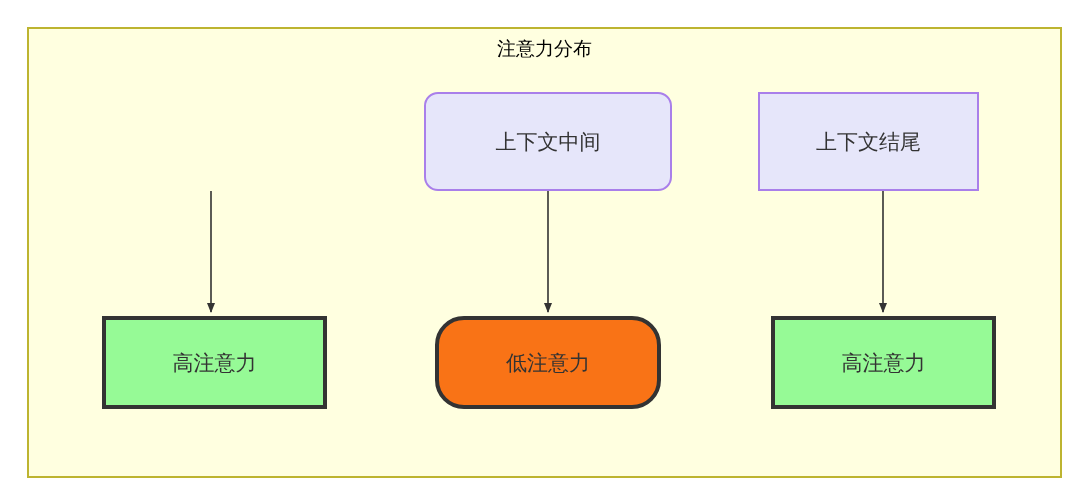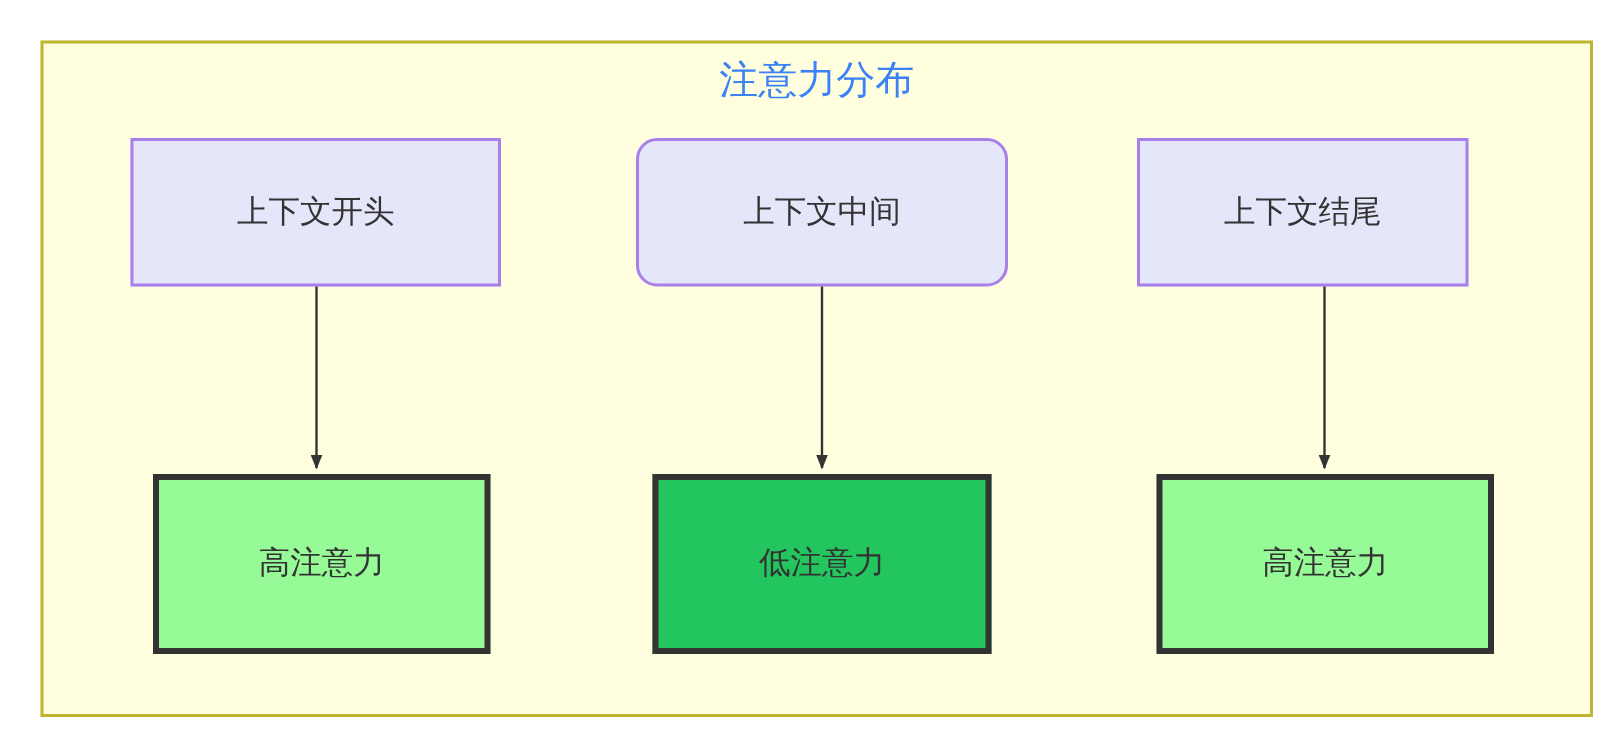--- a/index.html
+++ b/index.html
@@ -24,22 +24,22 @@
     background: #ffffe0;
     border: 2px solid #bdb430;
     box-sizing: border-box;
   }
   .frame-title {
     position: absolute;
     left: 0;
     right: 0;
     top: 9px;
     text-align: center;
-    font-size: 26px;
-    color: #3b82f6;
+    font-size: 19px;
+    color: #000000;
     line-height: 1.2;
     white-space: nowrap;
   }
   .node {
     position: absolute;
     box-sizing: border-box;
     display: flex;
     align-items: center;
     justify-content: center;
     font-size: 21px;
@@ -47,24 +47,24 @@
     line-height: 1.2;
     white-space: nowrap;
   }
   .node-top {
     background: #e6e6fa;
     border: 2px solid #a97fea;
     height: 99px;
   }
   .node-bottom {
     border: 4px solid #333333;
-    height: 120px;
+    height: 93px;
   }
   .fill-green { background: #96fa96; }
-  .fill-red { background: #22c55e; }
+  .fill-red { background: #f97316; border-radius: 29px; }
 
   
   .col1-top    { left: 87px;  top: 92px;  width: 247px; }
   .col2-top    { left: 424px; top: 92px;  width: 248px; border-radius: 14px; }
   .col3-top    { left: 758px; top: 92px;  width: 221px; }
   .col1-bottom { left: 102px; top: 316px; width: 225px; }
   .col2-bottom { left: 435px; top: 316px; width: 226px; }
   .col3-bottom { left: 771px; top: 316px; width: 225px; }
 
   .arrow-svg {
@@ -79,23 +79,20 @@
 </style>
 </head>
 <body>
 
 <div id="canvas">
 
   <div class="frame">
     <div class="frame-title">注意力分布</div>
   </div>
 
-  <div class="node node-top col1-top">
-    <span>上下文开头</span>
-  </div>
 
   <div class="node node-top col2-top">
     <span>上下文中间</span>
   </div>
 
   <div class="node node-top col3-top">
     <span>上下文结尾</span>
   </div>
 
   <svg class="arrow-svg" viewBox="0 0 1080 496" xmlns="http://www.w3.org/2000/svg">

